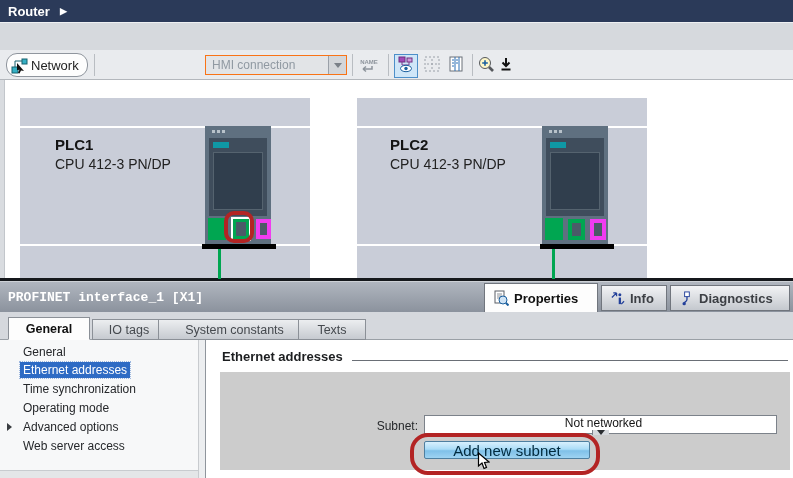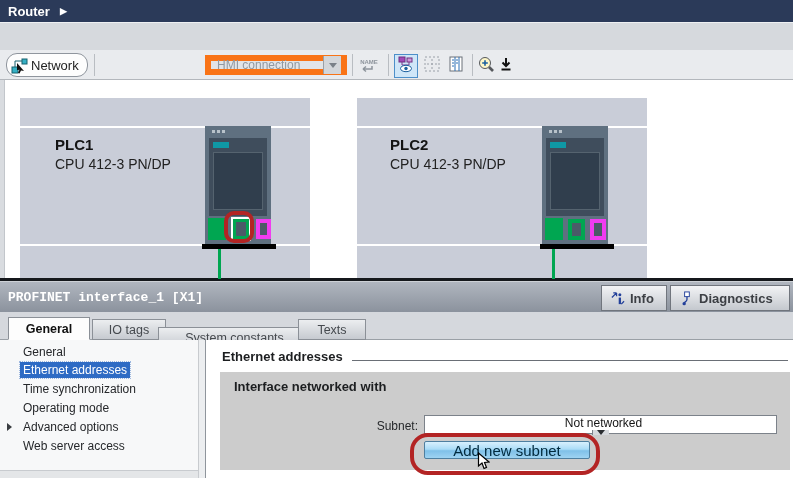--- a/index.html
+++ b/index.html
@@ -12,21 +12,21 @@
   .breadcrumb .sep { font-size:9px; margin:0 10px; position:relative; top:0px; }
 
   
   .gapstrip { position:absolute; left:0; top:22px; width:793px; height:28px; background:#d6d9dd; border-top:1px solid #eef0f2; }
   .toolbar { position:absolute; left:0; top:50px; width:793px; height:30px; background:#e9ebee; border-bottom:1px solid #b3b7bc; }
   .tb-btn { position:absolute; top:3px; height:24px; display:flex; align-items:center; font-size:13px; color:#222;border-radius:11px; }
   .tb-raised { background:#fdfdfd; border:1px solid #8f959d; padding:0 8px 0 4px; }
   .tb-flat { padding:0 6px 0 2px; }
   .tb-sep { position:absolute; top:4px; width:1px; height:22px; background:#b9bdc2; }
   .combo { position:absolute; left:205px; top:5px; width:142px; height:20px; background:#e2e4e7;
-    border:6px solid #f97316; font-size:12px; color:#9099a2; display:flex; align-items:center; }
+    border:1px solid #f97316; font-size:12px; color:#9099a2; display:flex; align-items:center; }
   .combo .val { flex:1; padding-left:6px; }
   .combo .arrowbox { width:18px; height:18px; background:#d3d6da; border-left:1px solid #9aa0a8; display:flex; align-items:center; justify-content:center; }
   .tri-down { width:0; height:0; border-left:4px solid transparent; border-right:4px solid transparent; border-top:5px solid #7a8088; }
   .icon-btn { position:absolute; top:4px; width:24px; height:24px; display:flex; align-items:center; justify-content:center; }
   .icon-btn.sel { background:#cfe6f8; border:1px solid #4d8fc9; }
   .name-ico { font-size:6px; font-weight:bold; color:#8d949c; line-height:6px; text-align:left; }
 
   
   .canvas { position:absolute; left:0; top:80px; width:793px; height:198px; background:#fff; }
   .canvas-left { position:absolute; left:0; top:80px; width:5px; height:198px; background:#d9dce0; border-right:1px solid #c2c6cb; }
@@ -228,20 +228,31 @@
     <div class="port" style="left:26px; top:93px; width:17px; height:21px; border:4px solid #00a651; background:#4b5a68;"></div>
     <div class="port" style="left:48px; top:93px; width:16px; height:21px; border:4px solid #f03cf0; background:#4b5a68;"></div>
   </div>
   <div class="base-bar" style="left:540px; top:244px; width:74px;"></div>
   <div class="net-line" style="left:552px; top:249px; height:30px;"></div>
 
   <div class="props-topline"></div>
   <div class="props-title">
     <span class="t">PROFINET interface_1 [X1]</span>
   </div>
+  <div class="ptab active" style="left:484px; width:114px;">
+    <span style="display:flex;">
+      <svg width="16" height="16" viewBox="0 0 16 16">
+          <rect x="2" y="1" width="9" height="12" fill="#fff" stroke="#5a5f66"></rect>
+          <path d="M4 4 H9 M4 6 H9 M4 8 H7" stroke="#8a9098"></path>
+          <circle cx="10" cy="10" r="4" fill="#cfe3f5" stroke="#1a5f9e"></circle>
+          <path d="M13 13 L15.5 15.5" stroke="#1a5f9e" stroke-width="2"></path>
+        </svg>
+    </span>
+    <span>Properties</span>
+  </div>
   <div class="ptab inactive" style="left:601px; width:66px;">
     <span style="display:flex;">
       <svg width="15" height="15" viewBox="0 0 16 16">
           <path d="M2 7 L7 2 M7 2 H3.5 M7 2 V5.5" stroke="#23409a" stroke-width="1.4" fill="none"></path>
           <circle cx="10.5" cy="4" r="1.6" fill="#23409a"></circle>
           <rect x="9.3" y="7" width="2.4" height="7" fill="#23409a"></rect>
           <path d="M12 14 L15 11" stroke="#23409a" stroke-width="1.4"></path>
         </svg>
     </span>
     <span>Info</span>
@@ -257,21 +268,21 @@
     <span>Diagnostics</span>
   </div>
 
   <div class="substrip"></div>
   <div class="stab active" style="left:8px; width:82px;">
     <span>General</span>
   </div>
   <div class="stab inactive" style="left:92px; width:74px;">
     <span>IO tags</span>
   </div>
-  <div class="stab inactive" style="left:158px; width:153px;margin-top:8px;">
+  <div class="stab inactive" style="left:158px; width:153px;">
     <span>System constants</span>
   </div>
   <div class="stab inactive" style="left:298px; width:68px;">
     <span>Texts</span>
   </div>
 
   <div class="content"></div>
   <div class="treepane"></div>
   <div class="tree-item" style="top:344px;">General</div>
   <div class="tree-item selected" style="top:362px;">Ethernet addresses</div>
@@ -279,21 +290,20 @@
   <div class="tree-item" style="top:400px;">Operating mode</div>
   <div class="tree-arrow" style="top:423px;"></div>
   <div class="tree-item" style="top:419px;">Advanced options</div>
   <div class="tree-item" style="top:438px;">Web server access</div>
   <div class="tree-scroll"></div>
   <div class="tree-hscroll"></div>
 
   <div class="h-head">Ethernet addresses</div>
   <div class="h-rule" style="left:352px; width:436px;"></div>
   <div class="graybox"></div>
-  <div class="sec-title">Interface networked with</div>
   <div class="fld-label" style="left:368px; width:50px; text-align:right;">Subnet:</div>
   <div class="dropdown">
     <span class="val">Not networked</span>
     <span class="arrowbox">
         <span class="tri-down" style="border-top-color:#2a2d31;"></span>
       </span>
   </div>
   <div class="blue-btn">Add new subnet</div>
   <div class="ring" style="left:410px; top:433px; width:190px; height:42px; border-radius:18px;"></div>
   <div class="cursor-svg" style="left:477px; top:452px;">

